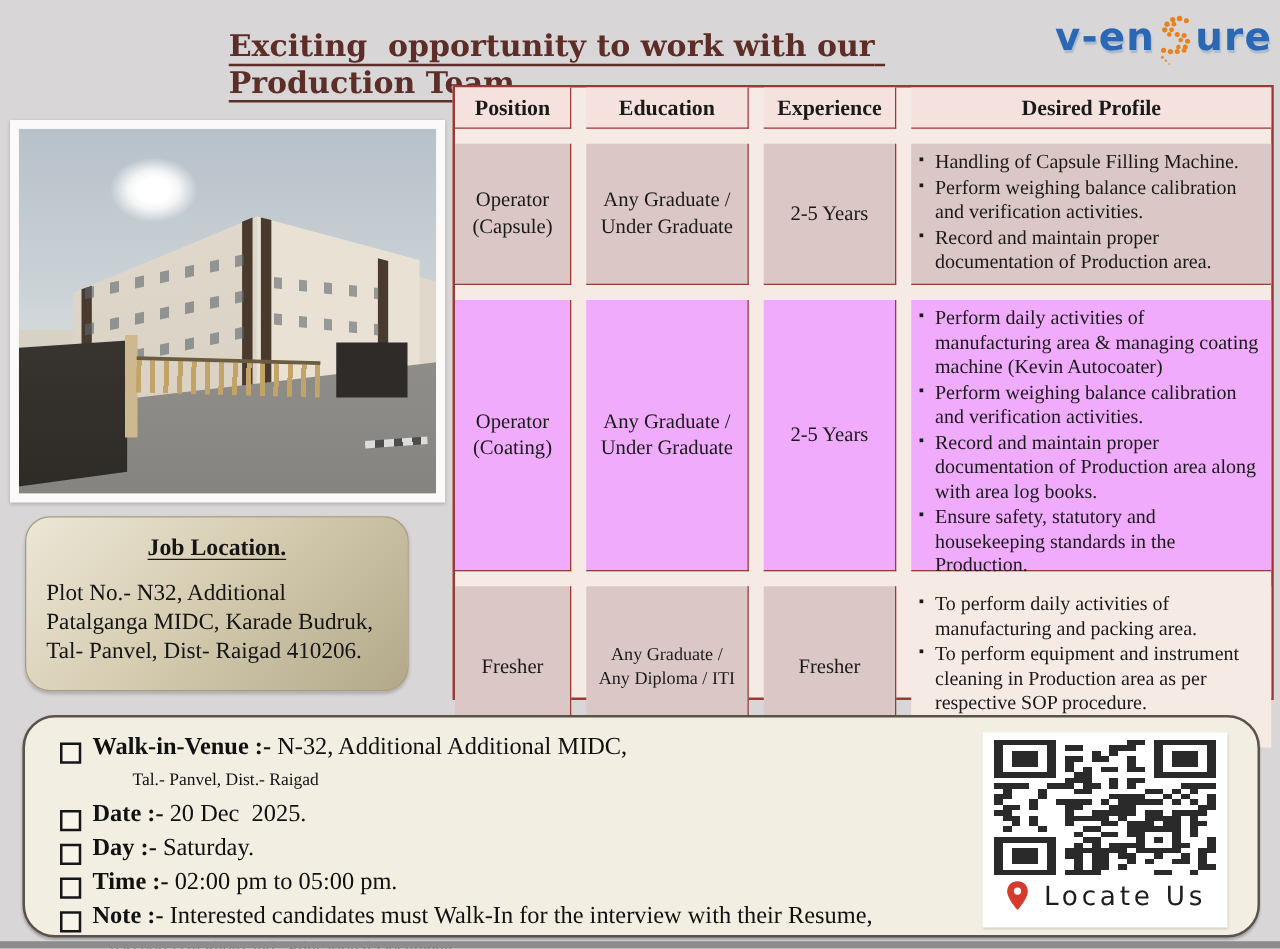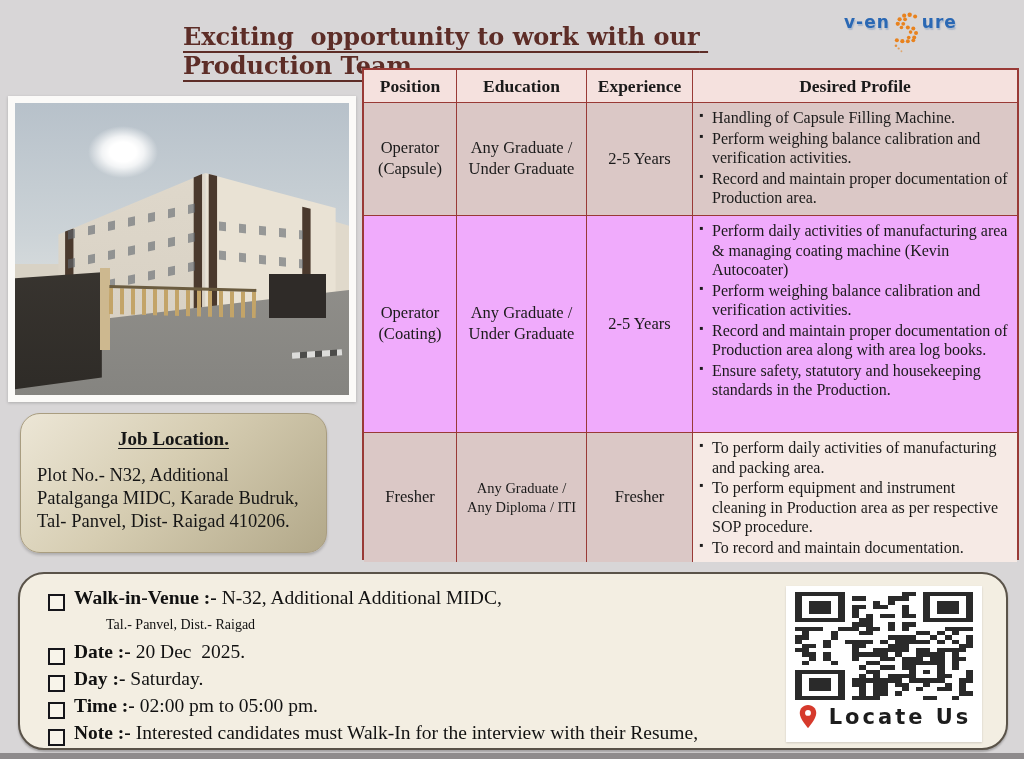--- a/index.html
+++ b/index.html
@@ -7,21 +7,21 @@
   .stage{position:relative;width:1024px;height:759px;background:#d8d6d7;overflow:hidden;}
 
   
   .badge{position:absolute;left:28px;top:8px;width:152px;height:96px;background:#fdfcfb;border-radius:4px;box-shadow:0 1px 2px rgba(0,0,0,.15);}
   .badge svg{display:block;}
 
   
   .title{position:absolute;left:183px;top:22px;width:660px;color:#5d2d27;font-family:"DejaVu Serif",serif;font-weight:bold;font-size:24px;white-space:pre-wrap;text-decoration:underline;text-underline-offset:6px;text-decoration-thickness:2px;}
 
   
-  .logo{position:absolute;left:844px;top:12px;display:flex;align-items:flex-start;color:#2a68b4;font-family:"DejaVu Sans",sans-serif;font-weight:bold;font-size:17px;letter-spacing:1px;text-shadow:1px 2px 1px rgba(120,150,190,.45);}
+  .logo{position:absolute;left:844px;top:12px;display:flex;align-items:flex-start;color:#2a68b4;font-family:"DejaVu Sans",sans-serif;font-weight:bold;font-size:31px;letter-spacing:1px;text-shadow:1px 2px 1px rgba(120,150,190,.45);}
   .logo .sdots{margin:0 1px;}
 
   
   .photo{position:absolute;left:8px;top:96px;width:348px;height:306px;background:#fbfaf8;padding:7px;box-sizing:border-box;box-shadow:0 1px 3px rgba(0,0,0,.2);}
   .photo-inner{position:relative;width:100%;height:100%;overflow:hidden;}
   .sky{position:absolute;inset:0;background:linear-gradient(180deg,#b7c1ca 0%,#ccd3d7 45%,#e3e5e3 78%,#e9e9e6 100%);}
   .sun{position:absolute;left:22%;top:8%;width:70px;height:52px;background:radial-gradient(closest-side,#ffffff 0 38%,rgba(255,255,255,.8) 60%,rgba(255,255,255,0) 100%);}
   .annex-left{position:absolute;left:0;top:55%;width:14%;height:24%;background:#d8d2c5;}
   .bldg-left{position:absolute;inset:0;background:linear-gradient(180deg,#e2dbce,#d5cec1);clip-path:polygon(13% 45%,57% 24%,57% 79%,13% 83%);}
   .bldg-right{position:absolute;inset:0;background:#e9e2d4;clip-path:polygon(57% 24%,96% 36%,96% 75%,57% 79%);}
@@ -43,21 +43,21 @@
   .fence{position:absolute;left:28%;top:63%;width:44%;height:9%;border-top:3px solid #6b5c40;background:repeating-linear-gradient(90deg,#c3a468 0 4px,rgba(0,0,0,0) 4px 11px);transform:rotate(1.5deg);}
   .gate-dark{position:absolute;left:76%;top:58.5%;width:17%;height:15%;background:#2f2b28;}
   .curb{position:absolute;right:2%;bottom:13%;width:15%;height:6px;background:repeating-linear-gradient(90deg,#dcdcda 0 8px,#4c4c4a 8px 15px);transform:rotate(-4deg);}
 
   
   .job-box{position:absolute;left:20px;top:413px;width:307px;height:140px;border-radius:20px;background:linear-gradient(135deg,#ece6d6 0%,#d6cdb2 45%,#b2a889 100%);border:1px solid #a99d80;box-shadow:0 2px 3px rgba(0,0,0,.2);box-sizing:border-box;padding:14px 16px 0 16px;color:#151515;}
   .job-title{text-align:center;font-weight:bold;font-size:19px;text-decoration:underline;text-underline-offset:3px;margin-bottom:14px;}
   .job-address{font-size:18.5px;line-height:1.25;}
 
   
-  .jobs-table{position:absolute;left:362px;top:68px;width:657px;height:492px;display:grid;grid-template-columns:93px 130px 106px 1fr;grid-template-rows:33px 113px 217px 129px;border:2px solid #993a36;box-sizing:border-box;background:#f6eae5;}
+  .jobs-table{position:absolute;left:362px;top:68px;width:657px;height:492px;display:grid;grid-template-columns:93px 130px 106px 1fr;grid-template-rows:33px 113px 217px 129px;border:2px solid #993a36;box-sizing:border-box;background:#f6eae5;gap:12px;}
   .cell{border-right:1.5px solid #993a36;border-bottom:1.5px solid #993a36;box-sizing:border-box;display:flex;flex-direction:column;justify-content:center;align-items:center;text-align:center;color:#1a1a1a;}
   .cell.last-col{border-right:none;}
   .cell.last-row{border-bottom:none;}
   .hcell{background:#f5e1de;font-weight:bold;font-size:17.5px;}
   .bg-dark{background:#dbc8c6;}
   .bg-light{background:#f0abfc;}
   .bg-profile{background:#f6eae5;}
   .cell .ln{display:block;font-size:16.5px;line-height:1.25;}
   .cell.small .ln{font-size:14.5px;}
   .pcell{justify-content:flex-start;align-items:stretch;text-align:left;padding:5px 6px 4px 6px;}
@@ -71,21 +71,21 @@
   .wi-row{display:flex;align-items:flex-end;line-height:27px;font-size:19.5px;}
   .wi-box{flex:0 0 13px;width:13px;height:13px;border:2px solid #15151a;margin:6px 9px 0 0;background:#f8f4ea;}
   .wi-label{font-weight:bold;white-space:pre;}
   .wi-text{white-space:pre-wrap;}
   .wi-cont{margin-left:58px;line-height:27px;font-size:14px;white-space:pre-wrap;}
   .wi-cont.note-cont{margin-left:40px;}
 
   .qr-card{position:absolute;right:24px;top:12px;width:196px;height:156px;background:#ffffff;box-shadow:0 1px 2px rgba(0,0,0,.15);display:flex;flex-direction:column;align-items:center;padding-top:6px;box-sizing:border-box;}
   .qr-wrap{width:178px;height:108px;}
   .locate-row{display:flex;align-items:center;margin-top:4px;}
-  .locate-text{font-family:"DejaVu Sans",sans-serif;font-size:21px;letter-spacing:3px;color:#1d1d1d;margin-left:10px;font-weight:bold;}
+  .locate-text{font-family:"DejaVu Sans",sans-serif;font-size:21px;letter-spacing:3px;color:#1d1d1d;margin-left:10px;}
 
   .bottom-strip{position:absolute;left:0;bottom:0;width:100%;height:6px;background:#8e8b8c;}
 </style>
 </head>
 <body>
 
 <div class="stage">
 
 
   <div class="title">Exciting  opportunity to work with our Production Team . . .</div>

